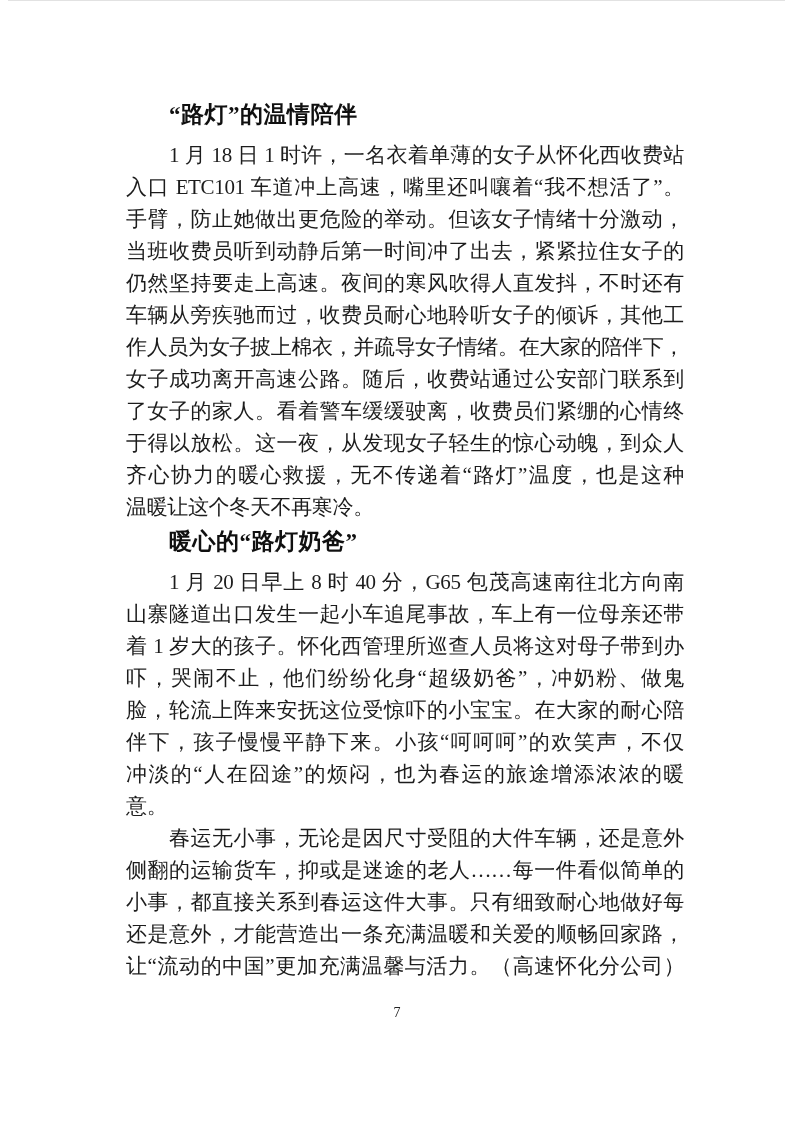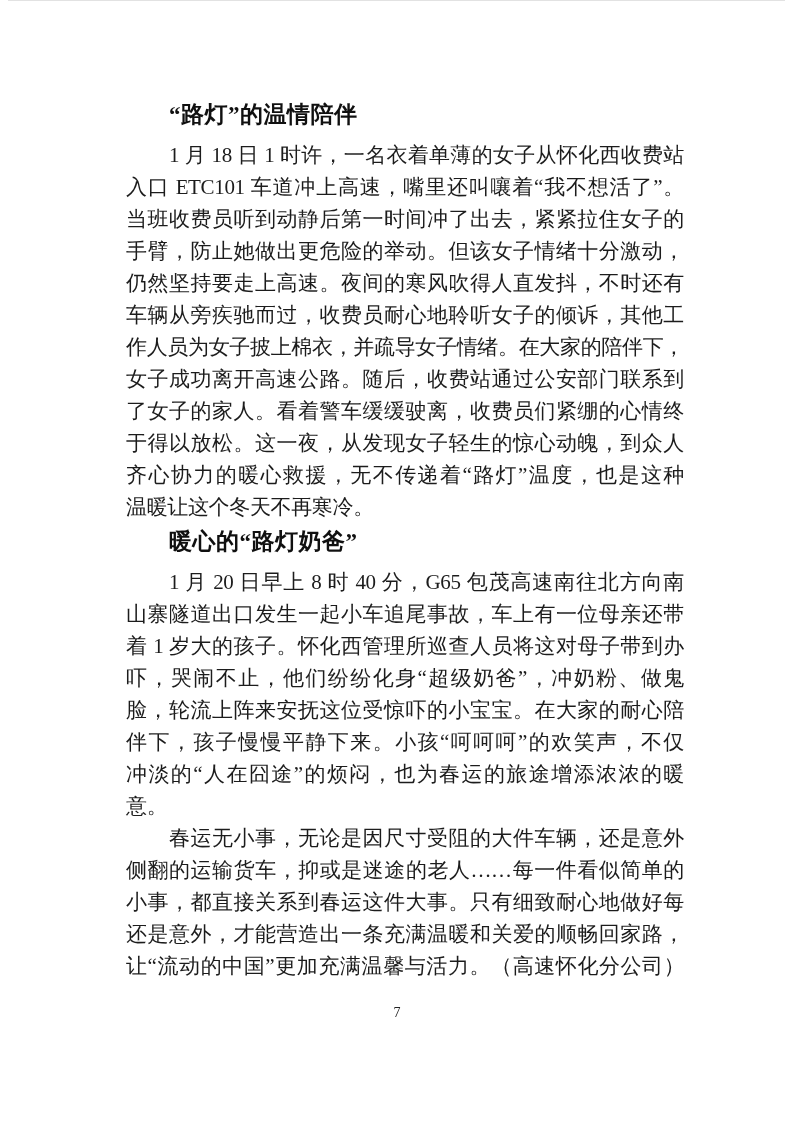--- a/index.html
+++ b/index.html
@@ -62,22 +62,22 @@
 </style>
 </head>
 <body>
 
 <div class="page">
   <div class="doc-body">
       <div class="block heading">“路灯”的温情陪伴</div>
       <div class="block paragraph">
         <div class="line first">1 月 18 日 1 时许，一名衣着单薄的女子从怀化西收费站</div>
         <div class="line">入口 ETC101 车道冲上高速，嘴里还叫嚷着“我不想活了”。</div>
+        <div class="line">手臂，防止她做出更危险的举动。但该女子情绪十分激动，</div>
         <div class="line">当班收费员听到动静后第一时间冲了出去，紧紧拉住女子的</div>
-        <div class="line">手臂，防止她做出更危险的举动。但该女子情绪十分激动，</div>
         <div class="line">仍然坚持要走上高速。夜间的寒风吹得人直发抖，不时还有</div>
         <div class="line">车辆从旁疾驰而过，收费员耐心地聆听女子的倾诉，其他工</div>
         <div class="line">作人员为女子披上棉衣，并疏导女子情绪。在大家的陪伴下，</div>
         <div class="line">女子成功离开高速公路。随后，收费站通过公安部门联系到</div>
         <div class="line">了女子的家人。看着警车缓缓驶离，收费员们紧绷的心情终</div>
         <div class="line">于得以放松。这一夜，从发现女子轻生的惊心动魄，到众人</div>
         <div class="line">齐心协力的暖心救援，无不传递着“路灯”温度，也是这种</div>
         <div class="line last">温暖让这个冬天不再寒冷。</div>
       </div>
       <div class="block heading">暖心的“路灯奶爸”</div>

